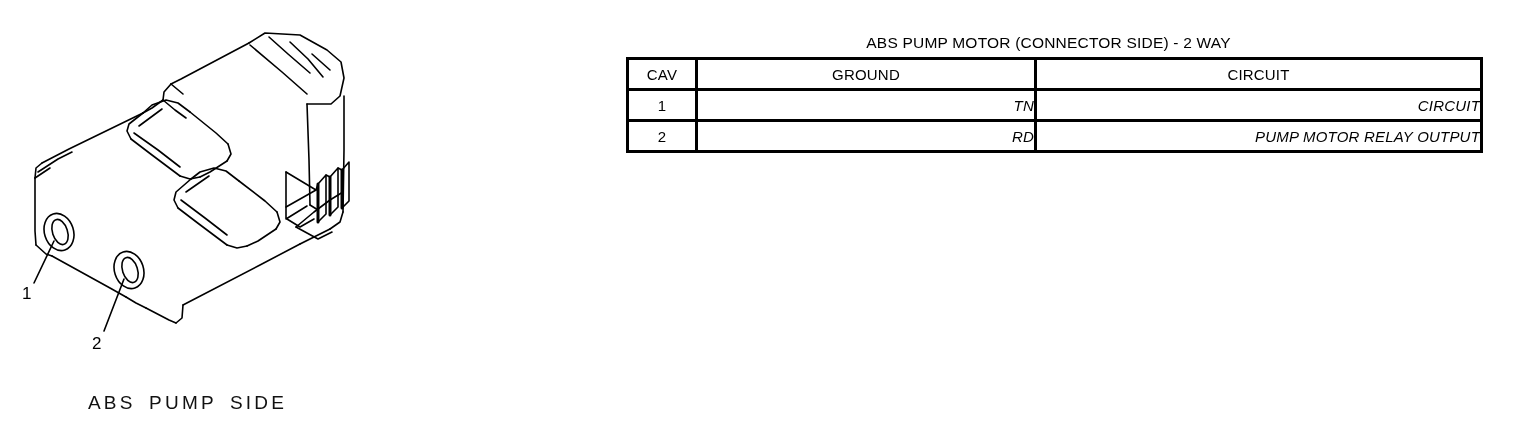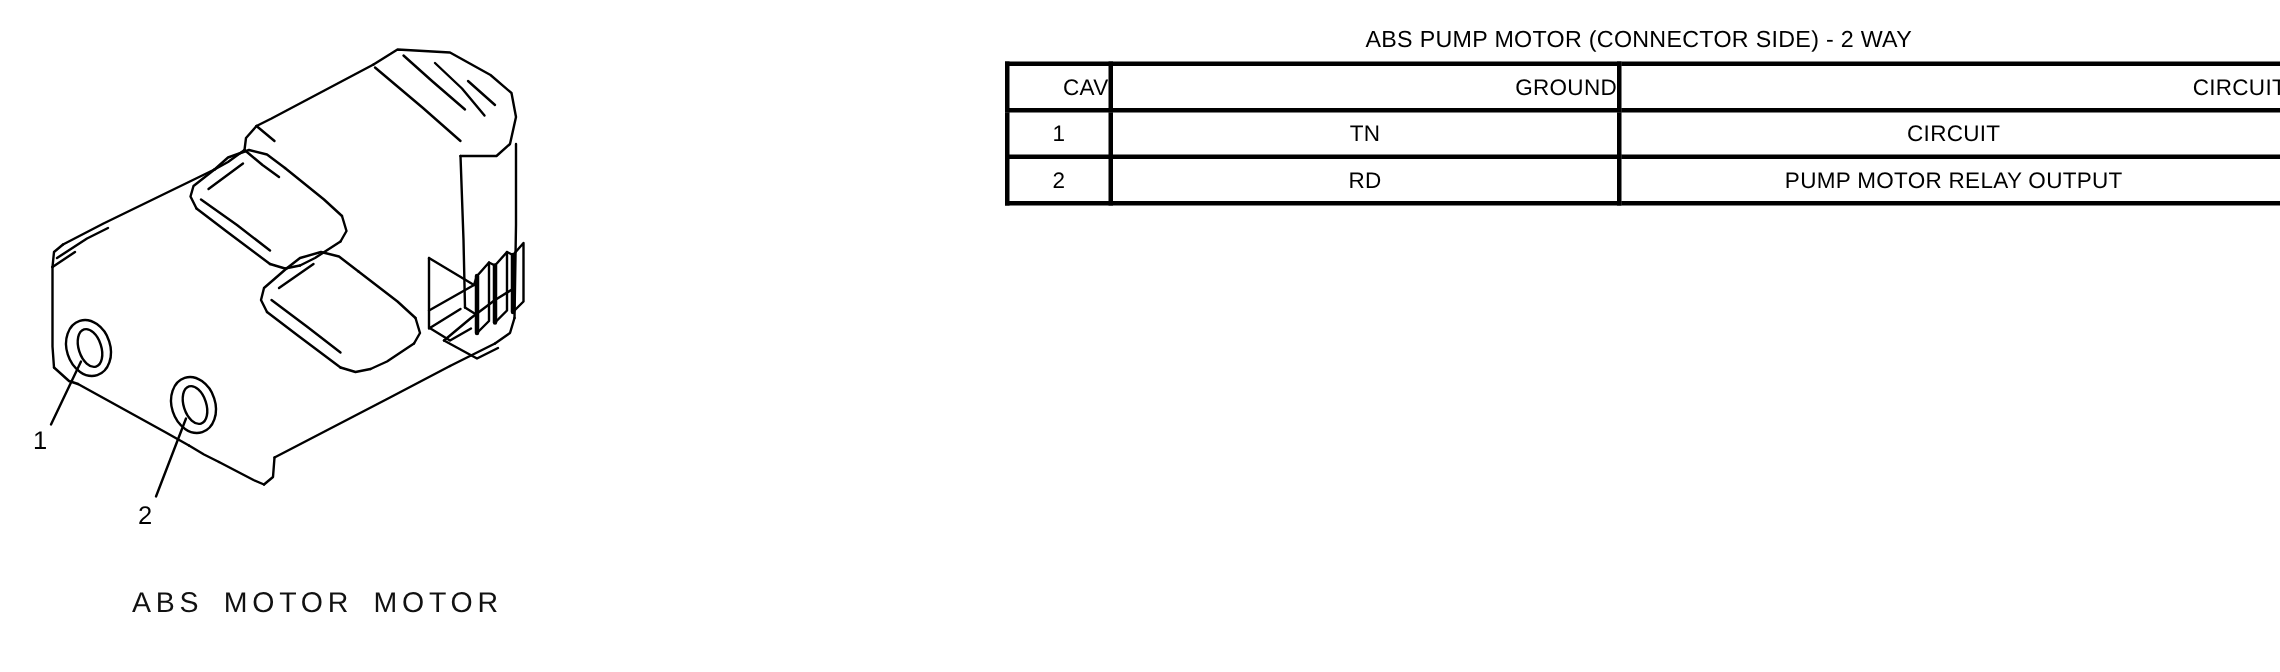--- a/index.html
+++ b/index.html
@@ -50,23 +50,22 @@
     letter-spacing: 3.2px;
     word-spacing: 5px;
     color: #111;
     white-space: nowrap;
   }
 
   
   #table-block {
     position: absolute;
     left: 626px;
-    top: 18px;
+    top: 34px;
     width: 845px;
-    margin-left: 44px;
   }
   #table-title {
     text-align: center;
     font-size: 15.5px;
     letter-spacing: 0.2px;
     margin-bottom: 5px;
     white-space: nowrap;
   }
   #cavity-table {
     border-collapse: collapse;
@@ -78,22 +77,22 @@
     border: 3px solid #000;
     height: 28px;
     font-size: 15px;
     letter-spacing: 0.2px;
     padding: 0;
     vertical-align: middle;
   }
   .col-cav   { width: 66px;  text-align: center; }
   .col-ckt   { width: 336px; }
   .col-fn    { width: 443px; }
-  .hdr       { text-align: right; }
-  .cell-left { text-align: center; padding-left: 7px; }
+  .hdr       { text-align: center; }
+  .cell-left { text-align: right; padding-left: 7px; font-style: italic; }
 </style>
 </head>
 <body>
 
 <div id="connector-figure">
 
   <svg id="connector-svg" width="440" height="448" viewBox="0 0 440 448">
     <g fill="none" stroke="#000000" stroke-width="1.6" stroke-linejoin="round" stroke-linecap="round">
 
       <path d="M 249,43 L 265,33 L 300,35 L 327,50 L 341,62 L 344,78 L 340,96
@@ -183,21 +182,21 @@
 
       <path d="M 54,241 L 34,283"></path>
       <path d="M 124,279 L 104,331"></path>
 
     </g>
   </svg>
 
   <div class="callout-number" id="callout-number-1">1</div>
   <div class="callout-number" id="callout-number-2">2</div>
 
-  <div id="connector-caption">ABS MOTOR MOTOR</div>
+  <div id="connector-caption">ABS PUMP SIDE</div>
 </div>
 
 <div id="table-block">
 
   <div id="table-title">ABS PUMP MOTOR (CONNECTOR SIDE) - 2 WAY</div>
 
   <table id="cavity-table">
     <tbody>
       <tr>
         <td class="col-cav hdr">CAV</td>

